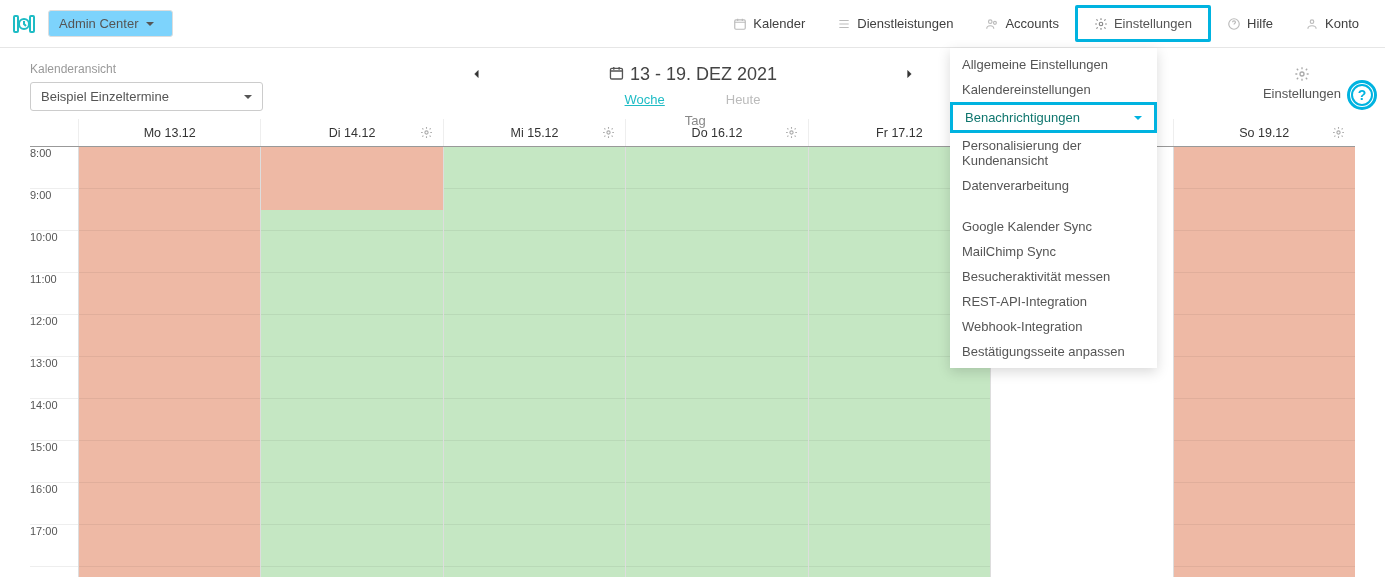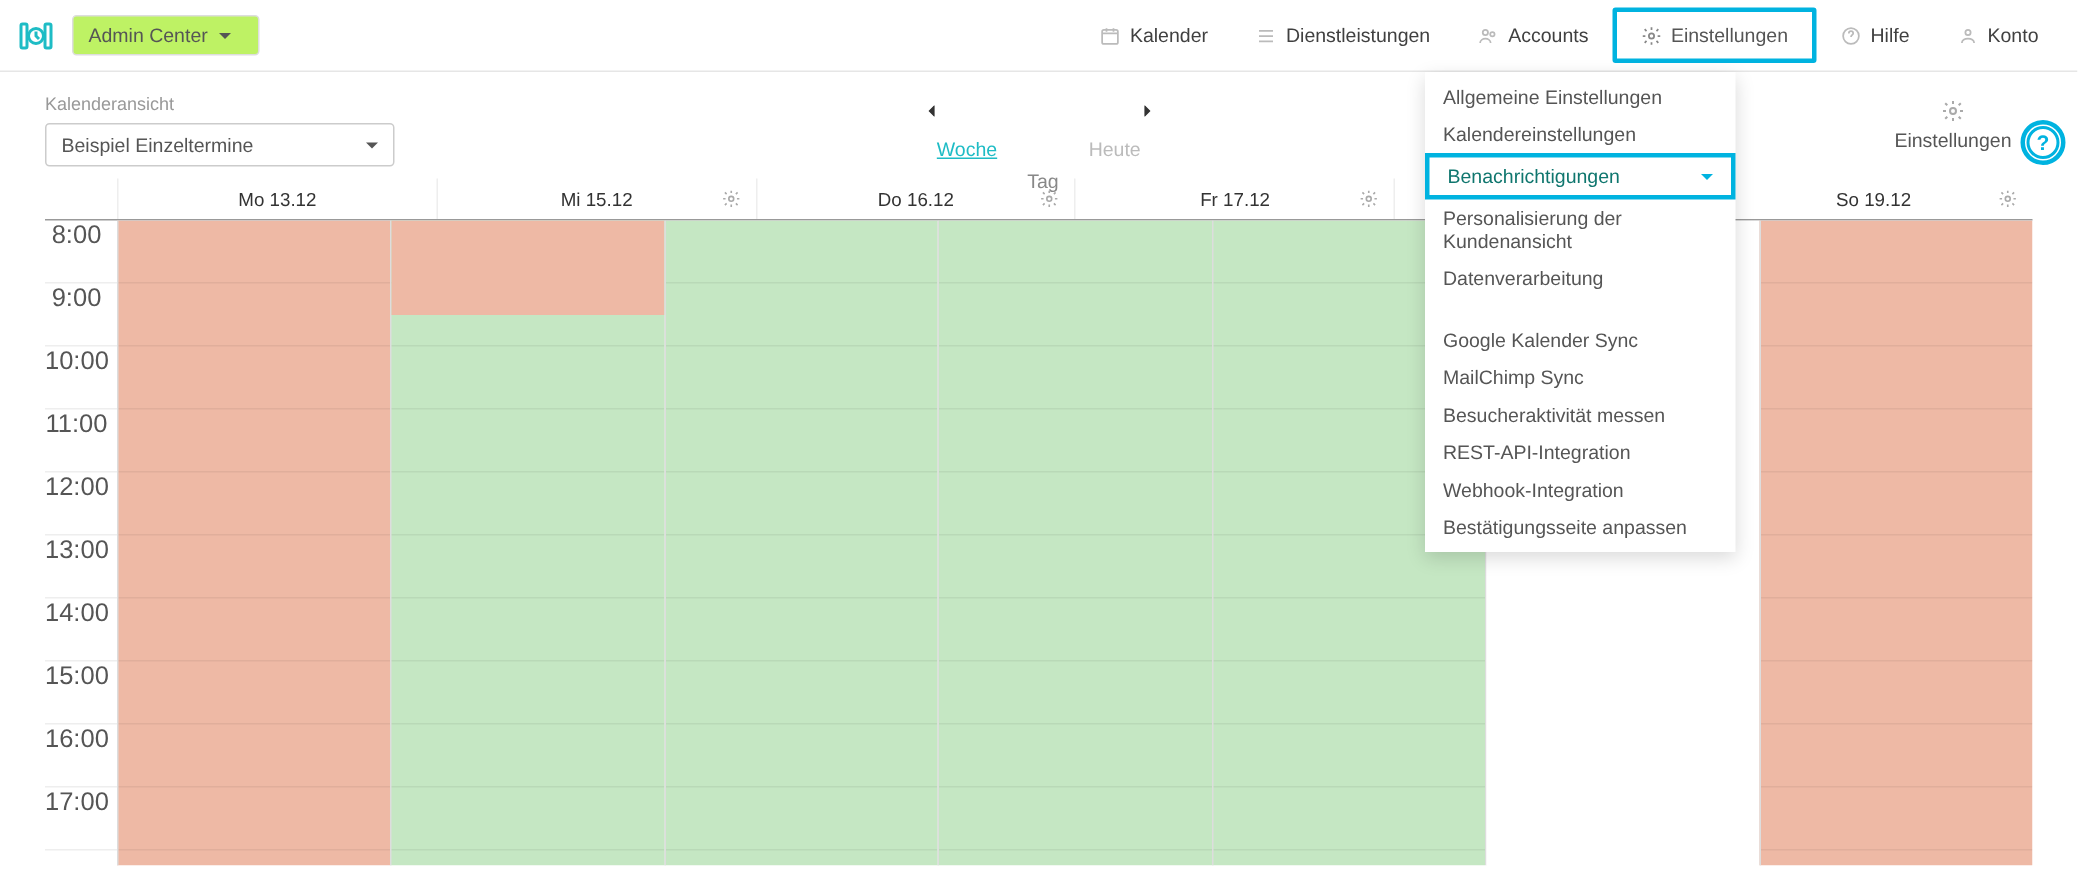--- a/index.html
+++ b/index.html
@@ -24,21 +24,21 @@
     .logo {
       width:28px; height:28px;
       display:flex; align-items:center; justify-content:center;
       color:#1ebcc5;
       margin-right:10px;
     }
     .admin-select {
       border:1px solid #ddd;
       border-radius:3px;
       padding:5px 18px 5px 10px;
-      background:#bef264;
+      background:#7dd3fc;
       color:#555;
       position:relative;
       cursor:pointer;
       display:flex;
       align-items:center;
     }
     .admin-select::after {
       content:"";
       border-left:4px solid transparent;
       border-right:4px solid transparent;
@@ -213,23 +213,23 @@
       display:flex;
     }
 
     .cal-body { display:flex; height:430px; overflow:hidden; }
     .time-col {
       width:48px;
       display:flex; flex-direction:column;
     }
     .time-cell {
       height:42px;
-      font-size:17px;
+      font-size:11px;
       color:#555;
-      text-align:center;
+      text-align:left;
       padding-right:6px;
       border-bottom:1px solid #eee;
     }
     .days { flex:1; display:flex; }
     .day-col {
       flex:1;
       border-left:1px solid #ddd;
       position:relative;
     }
     .day-col.red { background:#eeb9a5; }
@@ -371,20 +371,29 @@
     </div>
   </div>
 
   <div class="center-nav">
     <div class="date-row">
       <div class="arrow-btn">
         <svg viewBox="0 0 24 24" width="14" height="14" stroke="#333" fill="#333">
             <path d="M15 6l-6 6 6 6z"></path>
           </svg>
       </div>
+      <div class="date-center">
+        <span>
+          <svg viewBox="0 0 24 24" width="16" height="16" stroke="#555" fill="none" stroke-width="2">
+              <rect x="3" y="5" width="18" height="16" rx="2"></rect>
+              <path d="M3 9h18M8 3v4M16 3v4"></path>
+            </svg>
+        </span>
+        <span class="date-range">13 - 19. DEZ 2021</span>
+      </div>
       <div class="arrow-btn">
         <svg viewBox="0 0 24 24" width="14" height="14" stroke="#333" fill="#333">
             <path d="M9 6l6 6-6 6z"></path>
           </svg>
       </div>
     </div>
     <div class="view-switch">
       <span class="active">Woche</span>
       <span class="inactive">Tag</span>
       <span class="muted">Heute</span>
@@ -404,20 +413,29 @@
 
 <div class="float-help">
   <div class="float-help-inner">?</div>
 </div>
 
 <div class="cal-wrap">
   <div class="cal-head">
     <div class="time-col-head"></div>
     <div class="day-head">
       <span>Mo 13.12</span>
+    </div>
+    <div class="day-head">
+      <span>Di 14.12</span>
+      <span class="cog">
+          <svg viewBox="0 0 24 24" width="13" height="13" stroke="#aaa" fill="none" stroke-width="2">
+            <circle cx="12" cy="12" r="3"></circle>
+            <path d="M12 2v3M12 19v3M4.2 4.2l2.1 2.1M17.7 17.7l2.1 2.1M2 12h3M19 12h3M4.2 19.8l2.1-2.1M17.7 6.3l2.1-2.1"></path>
+          </svg>
+        </span>
     </div>
     <div class="day-head">
       <span>Mi 15.12</span>
       <span class="cog">
           <svg viewBox="0 0 24 24" width="13" height="13" stroke="#aaa" fill="none" stroke-width="2">
             <circle cx="12" cy="12" r="3"></circle>
             <path d="M12 2v3M12 19v3M4.2 4.2l2.1 2.1M17.7 17.7l2.1 2.1M2 12h3M19 12h3M4.2 19.8l2.1-2.1M17.7 6.3l2.1-2.1"></path>
           </svg>
         </span>
     </div>

